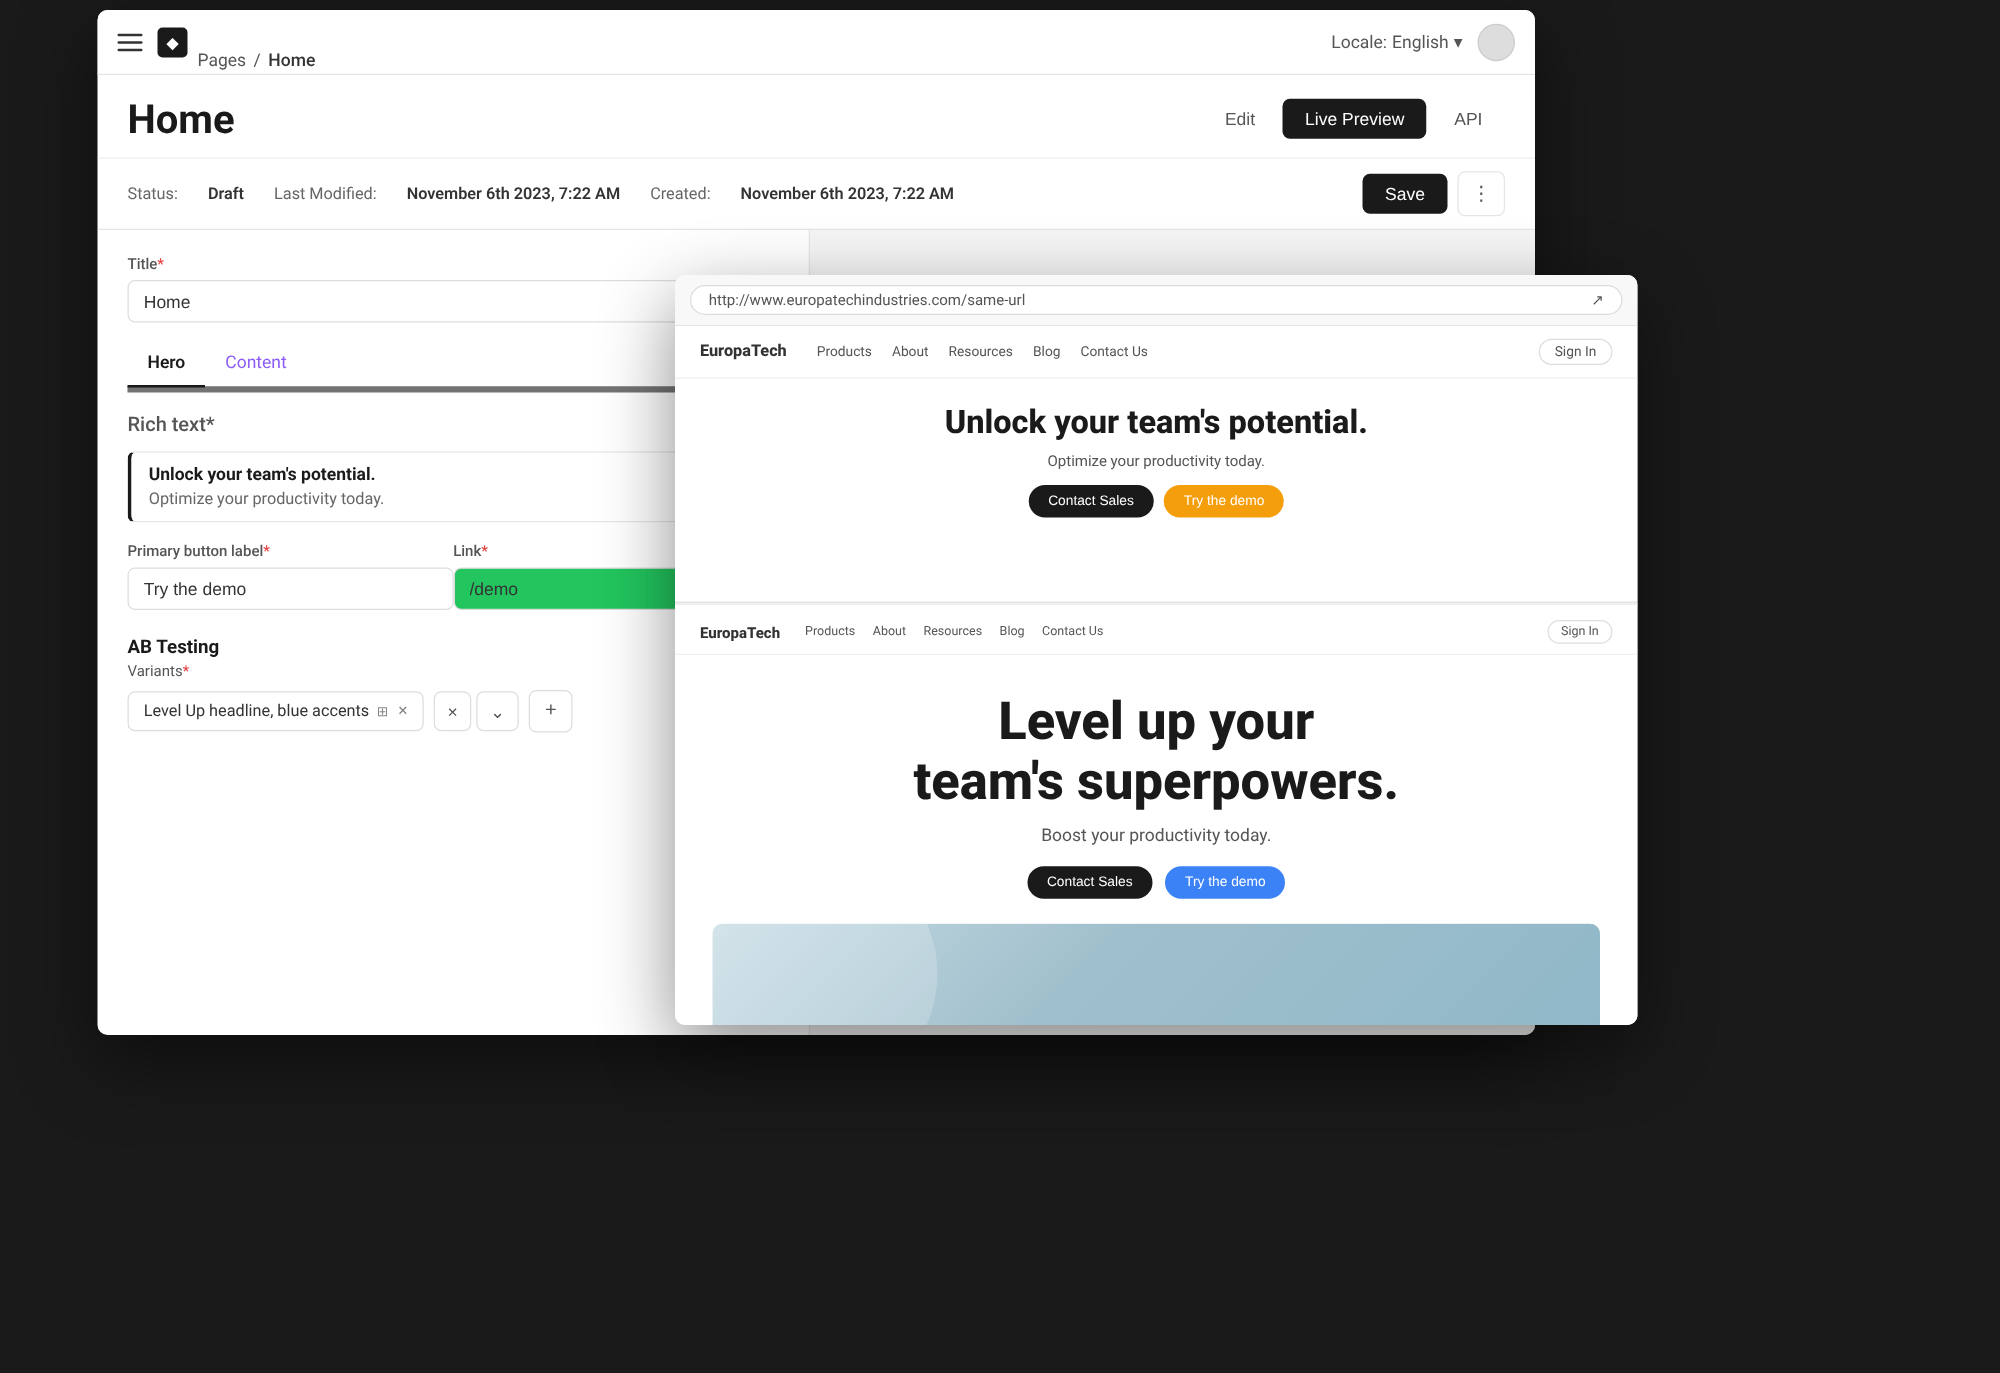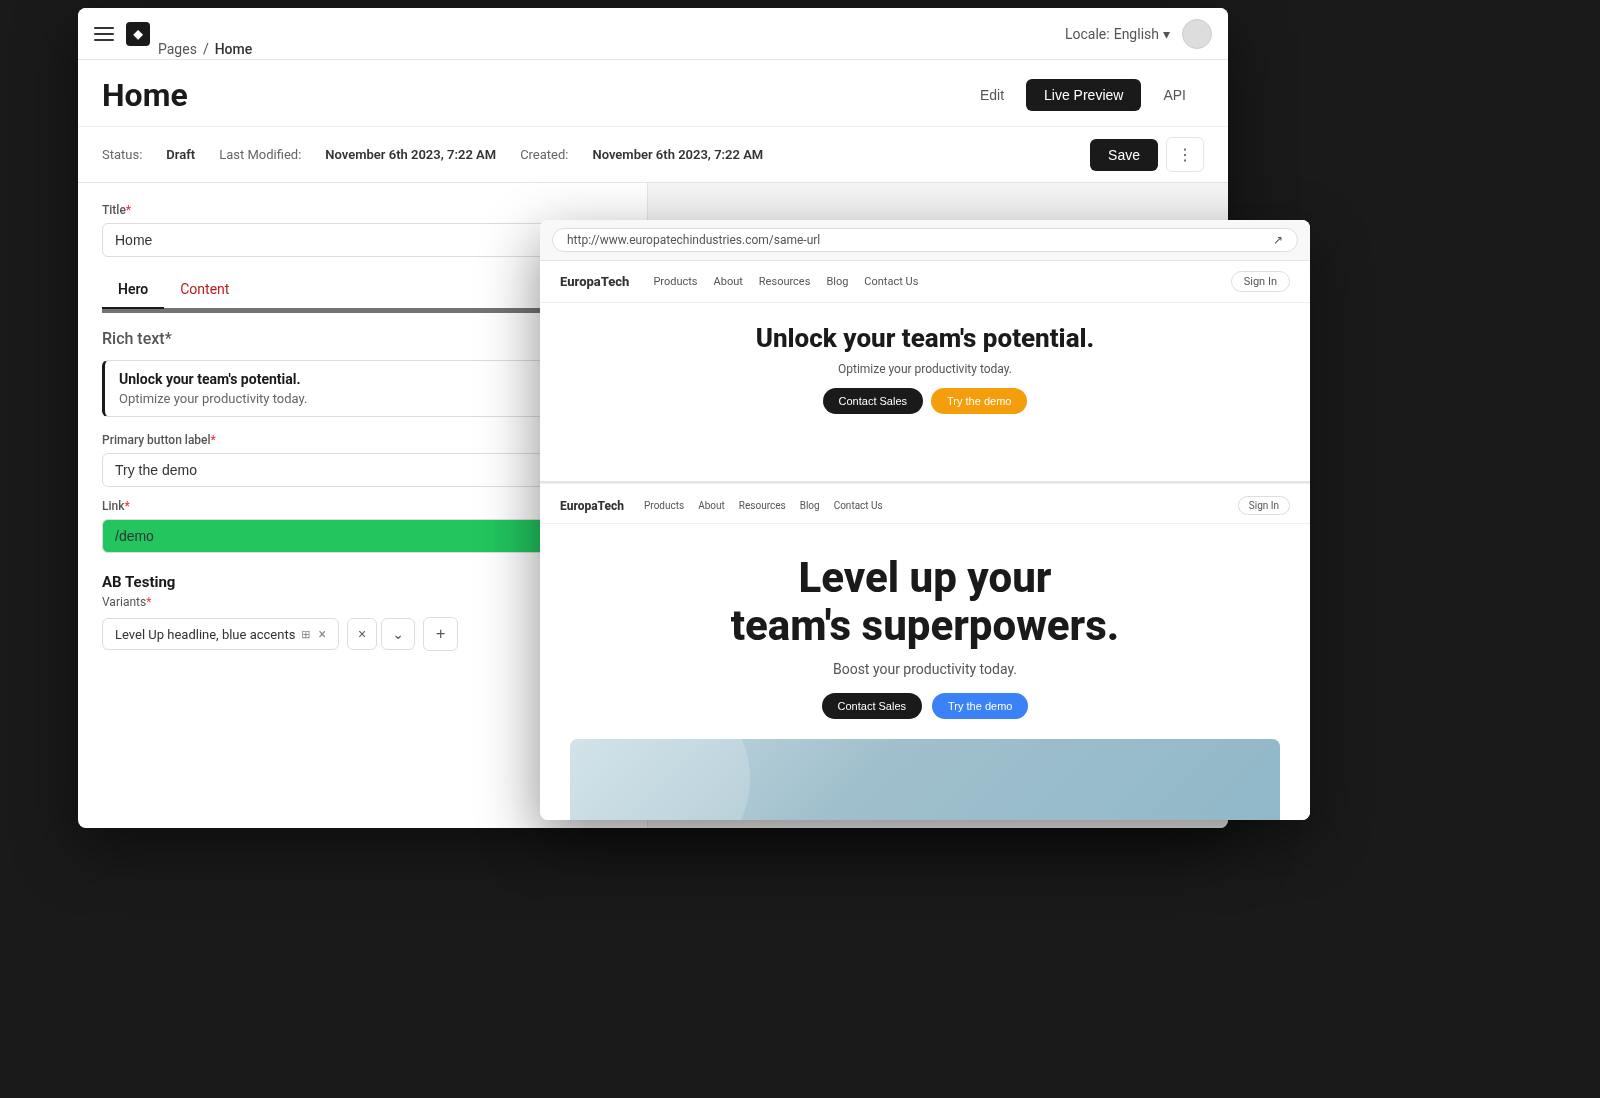--- a/index.html
+++ b/index.html
@@ -200,21 +200,21 @@
     }
     .section-tabs {
       display: flex;
       gap: 0;
       margin: 16px 0 0;
       border-bottom: 5px solid #737373;
     }
     .section-tab {
       padding: 8px 16px 10px;
       font-size: 14px;
-      color: #b91c1c;
+      color: #8b5cf6;
       cursor: pointer;
       border-bottom: 2px solid transparent;
       margin-bottom: -1px;
     }
     .section-tab.active {
       color: #1a1a1a;
       font-weight: 600;
       border-bottom-color: #1a1a1a;
     }
     .rich-text-label {
@@ -234,23 +234,21 @@
       font-weight: 700;
       color: #1a1a1a;
       margin-bottom: 4px;
     }
     .rich-text-sub {
       font-size: 13px;
       color: #666;
     }
     .two-col {
       display: flex;
-      gap: 12px;
       margin-top: 16px;
-      flex-direction: column;
     }
     .two-col > div { flex: 1; }
     .select-wrapper {
       position: relative;
     }
     .select-wrapper select {
       width: 100%;
       border: 1px solid #ddd;
       border-radius: 6px;
       padding: 8px 12px;

